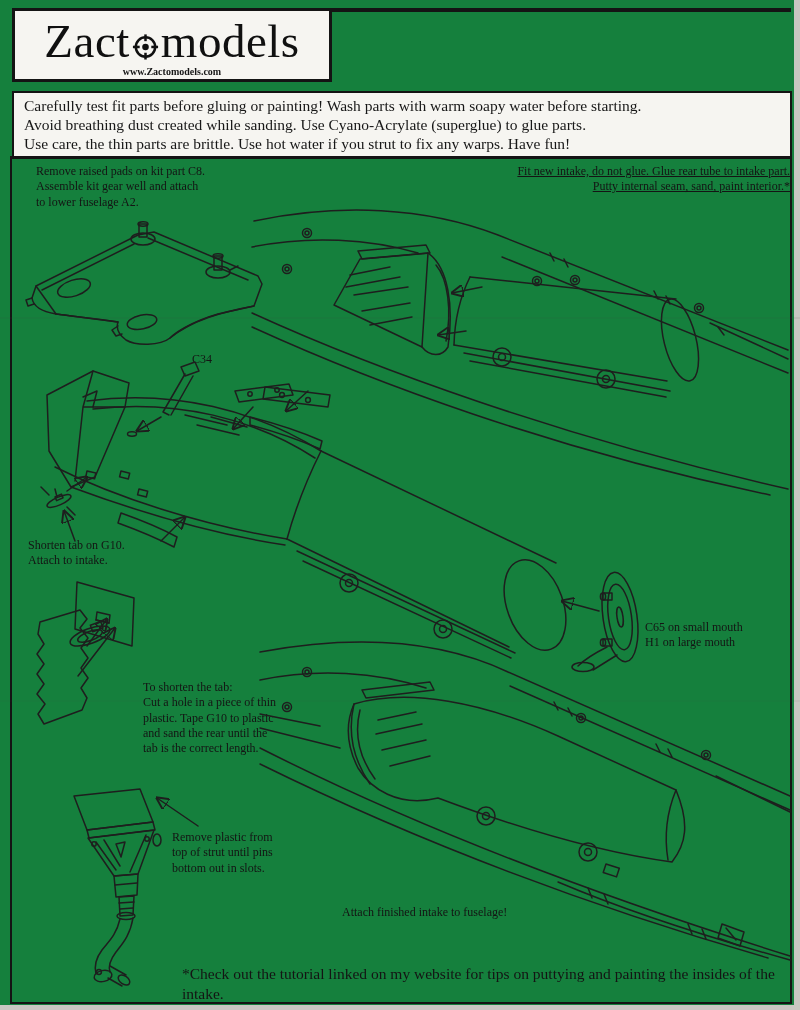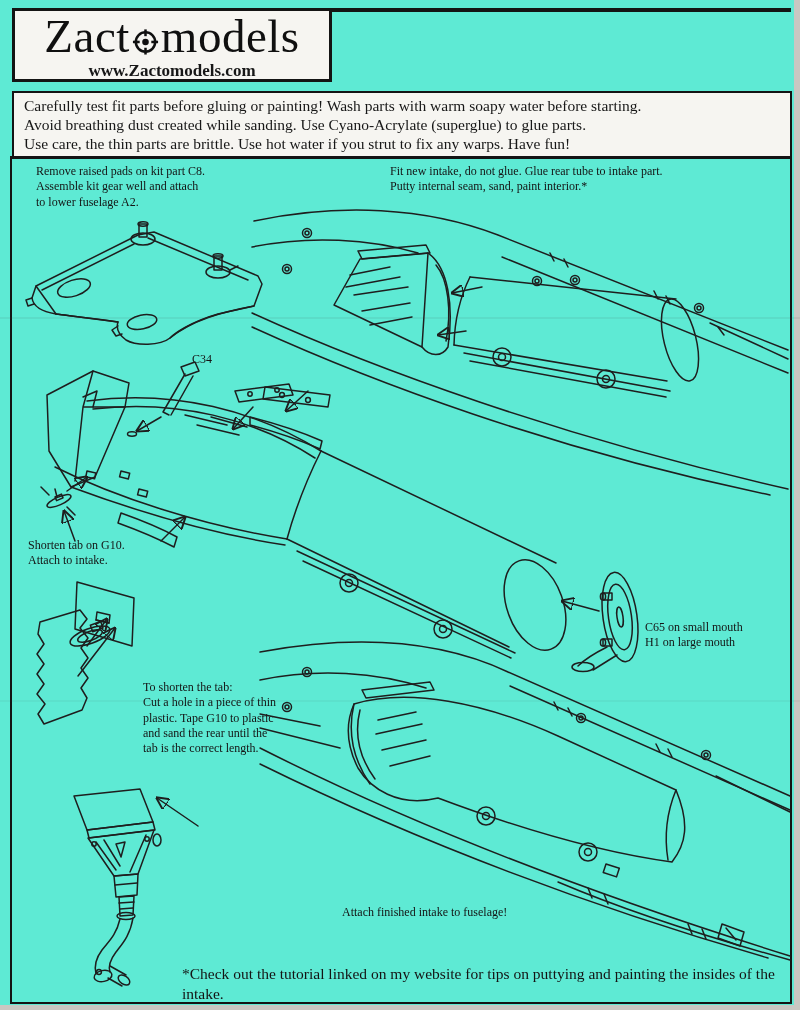--- a/index.html
+++ b/index.html
@@ -1,25 +1,25 @@
 <!DOCTYPE html>
 <html><head>
 <meta charset="utf-8">
 <style>
   * { margin:0; padding:0; box-sizing:border-box; }
   html,body { width:800px; height:1010px; }
   body { background:#c9c7c2; font-family:"Liberation Serif", serif; color:#171717; overflow:hidden; position:relative; }
-  .paper { position:absolute; left:0; top:0; right:6px; bottom:5px; background:#5eead4; }
+  .paper { position:absolute; left:0; top:0; right:6px; bottom:5px; background:#15803d; }
   .box { position:absolute; border:3px solid #141414; background:#f6f5f1; }
   .rule { position:absolute; background:#141414; }
   .t { position:absolute; font-size:12px; line-height:1.28; color:#141414; }
-  .t.center { text-align:left; }
+  .t.center { text-align:right;text-decoration:underline; }
   .logo-box { display:flex; flex-direction:column; align-items:center; justify-content:center; }
   .logo-line { display:flex; align-items:baseline; font-size:47px; letter-spacing:0.5px; color:#101010; }
-  .logo-url { font-size:17px; font-weight:bold; margin-top:-2px; }
+  .logo-url { font-size:10px; font-weight:bold; margin-top:-2px; }
   .prod-box { display:flex; flex-direction:column; align-items:center; justify-content:center; border-width:2px; }
   .prod-main { font-size:17.5px; line-height:1.25; text-align:center; }
   .prod-copy { font-size:12.5px; font-weight:bold; margin-top:1px; }
   .notice-line { font-size:15.5px; line-height:1.22; }
   svg.draw { position:absolute; overflow:visible; }
   svg.draw path, svg.draw line, svg.draw circle, svg.draw ellipse, svg.draw polygon, svg.draw polyline, svg.draw rect {
     stroke:#1e1e1e; stroke-width:1.5; fill:none; stroke-linecap:round; stroke-linejoin:round;
   }
   .scanline { position:absolute; left:0; width:800px; height:2px; background:rgba(70,70,70,0.08); }
 </style>
@@ -81,20 +81,25 @@
   </div>
 
   <div class="t" style="left:96px; top:680px;margin-left:47px;">
     <div>To shorten the tab:</div>
     <div>Cut a hole in a piece of thin</div>
     <div>plastic. Tape G10 to plastic</div>
     <div>and sand the rear until the</div>
     <div>tab is the correct length.</div>
   </div>
 
+  <div class="t" style="left:172px; top:830px;">
+    <div>Remove plastic from</div>
+    <div>top of strut until pins</div>
+    <div>bottom out in slots.</div>
+  </div>
 
   <div class="t" style="left:182px; top:964px; font-size:15.5px;">*Check out the tutorial linked on my website for tips on puttying and painting the insides of the intake.</div>
 
   <div class="t" style="left:342px; top:905px;">Attach finished intake to fuselage!</div>
 
   <svg class="draw" style="left:22px; top:222px;" width="245" height="125" viewBox="0 0 245 125">
     <defs>
       <pattern id="stipA" width="4" height="4" patternUnits="userSpaceOnUse">
         <rect width="4" height="4" fill="#eceae5" stroke="none"></rect>
         <circle cx="1" cy="1" r="0.7" fill="#3a3a3a" stroke="none"></circle>

